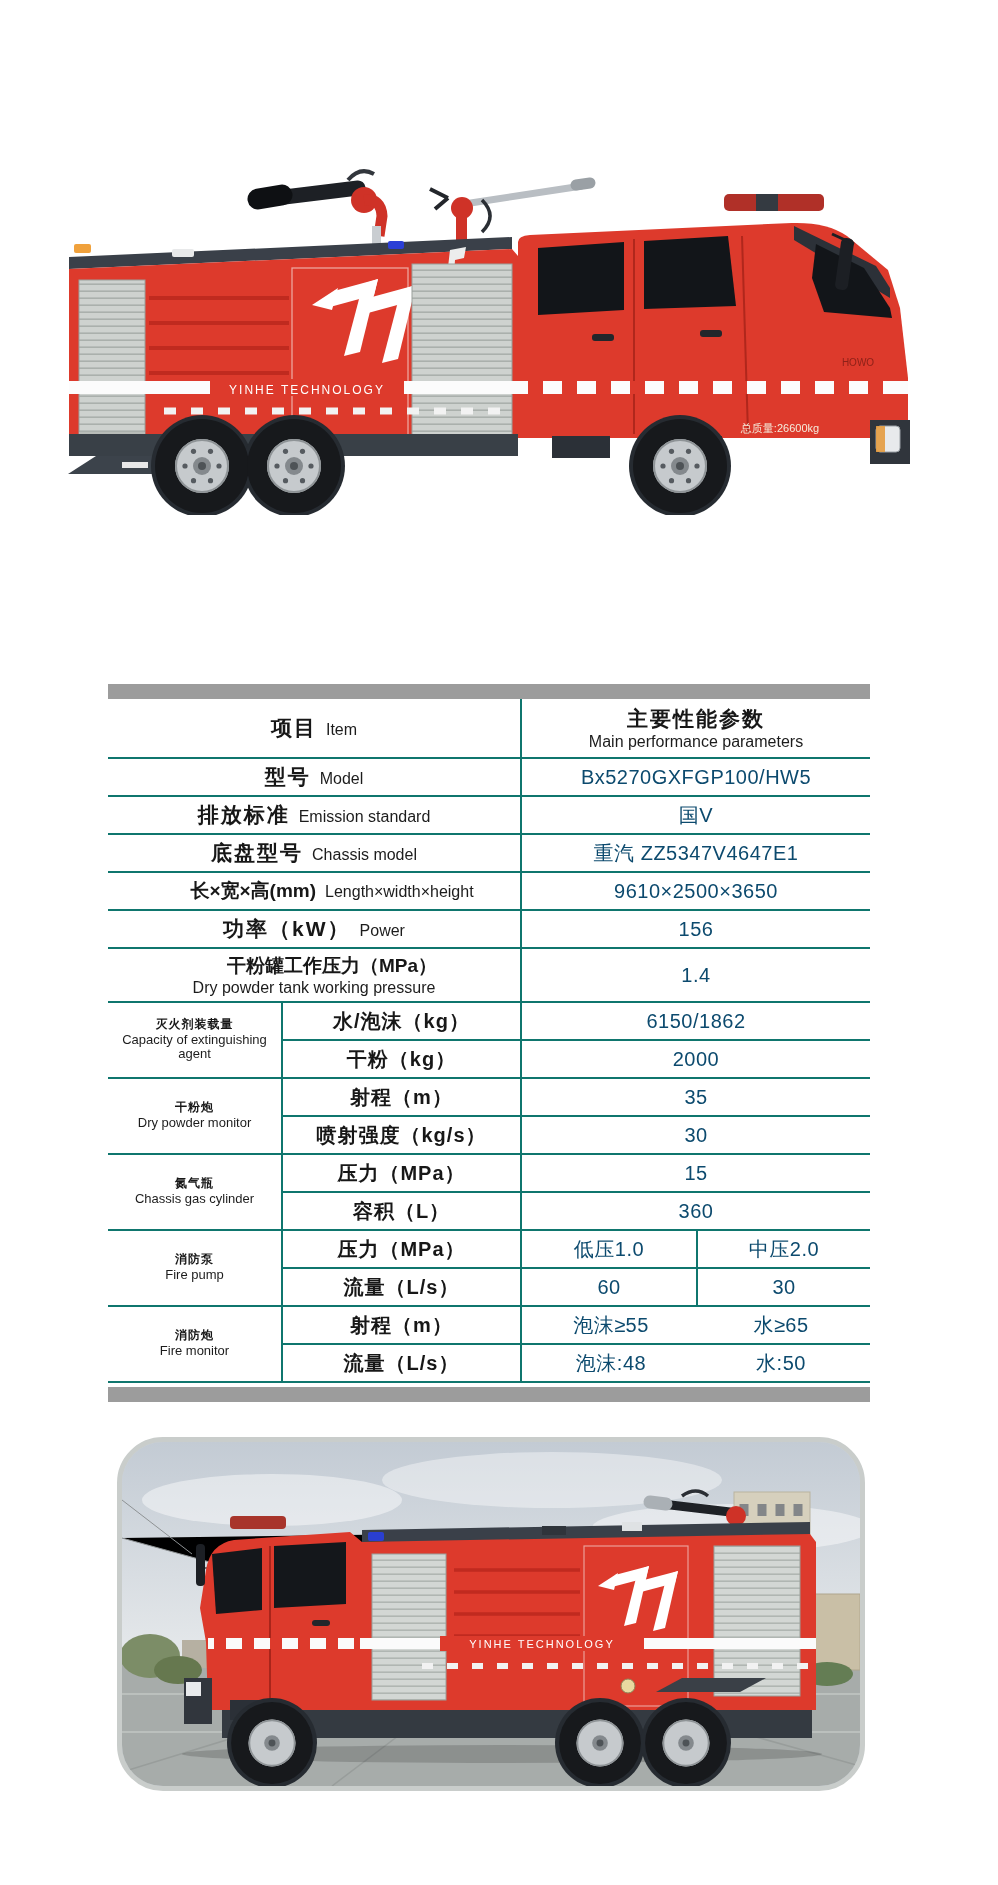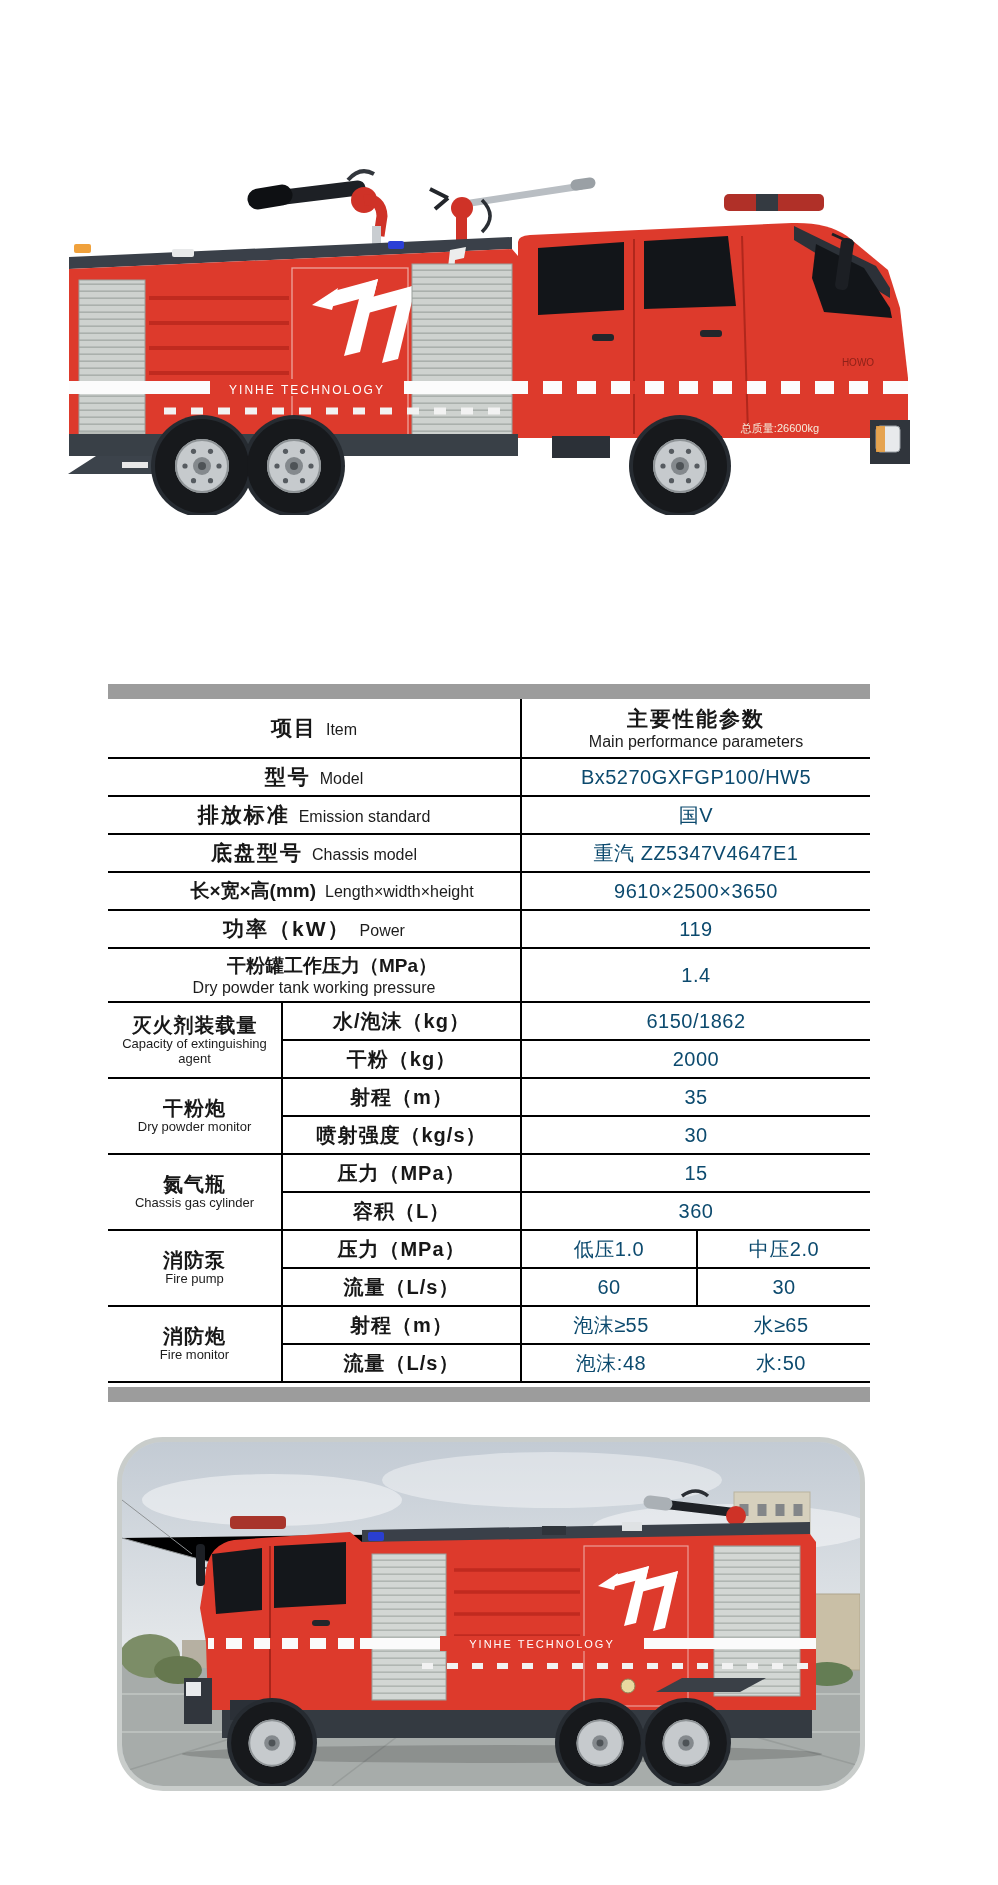--- a/index.html
+++ b/index.html
@@ -5,29 +5,29 @@
   html,body{margin:0;padding:0;background:#ffffff;}
   .sheet{position:relative;width:998px;height:1885px;background:#fff;overflow:hidden;
          font-family:"Liberation Sans","DejaVu Sans",sans-serif;color:#1a1a1a;}
   
   #truck-top{position:absolute;left:52px;top:138px;width:860px;height:377px;}
   
   .spec{position:absolute;left:108px;top:684px;width:762px;}
   .bar{height:15px;background:#9c9c9c;}
   .bar2{margin-top:4px;}
   table.spec-tbl{border-collapse:collapse;width:762px;table-layout:fixed;margin:0;}
-  .spec-tbl td{border:2px solid #000000;text-align:center;vertical-align:middle;
+  .spec-tbl td{border:2px solid #0f766e;text-align:center;vertical-align:middle;
                padding:1px 4px;height:34px;overflow:hidden;}
   .spec-tbl tr.hh td{border-top:none;height:56px;}
   .spec-tbl tr.hp td{height:50px;}
   td.el{border-left:none;}
   td.er{border-right:none;}
   .zh{font-size:21px;letter-spacing:2px;font-weight:bold;color:#171717;}
   .zs{font-size:20px;letter-spacing:1px;}
-  .zg{font-size:20px;letter-spacing:1px;line-height:1.15;}
+  .zg{font-size:12px;letter-spacing:1px;line-height:1.15;font-family:Liberation Mono, monospace;}
   .zt{font-size:19px;letter-spacing:0;margin-left:36px;}
   .en{font-size:16px;letter-spacing:0;font-weight:normal;color:#1c1c1c;line-height:1.1;}
   .eni{margin-left:9px;margin-top:12px;}
   .eng{font-size:13px;line-height:1.08;}
   .stack .zh,.stack .en{display:block;}
   .val{font-size:20px;letter-spacing:.5px;color:#0c4a6e;}
   .duo{display:flex;width:100%;}
   .duo span{flex:1;text-align:center;}
   
   .photo-frame{position:absolute;left:117px;top:1437px;width:748px;height:354px;
@@ -179,21 +179,21 @@
       <tr class="r">
         <td colspan="2" class="el"><span class="zh">底盘型号</span><span class="en eni">Chassis model</span></td>
         <td colspan="2" class="er val">重汽 ZZ5347V4647E1</td>
       </tr>
       <tr class="r">
         <td colspan="2" class="el"><span class="zh zt">长×宽×高(mm)</span><span class="en eni">Length×width×height</span></td>
         <td colspan="2" class="er val">9610×2500×3650</td>
       </tr>
       <tr class="r">
         <td colspan="2" class="el"><span class="zh">功率（kW）</span><span class="en eni">Power</span></td>
-        <td colspan="2" class="er val">119</td>
+        <td colspan="2" class="er val">156</td>
       </tr>
       <tr class="hp">
         <td colspan="2" class="el stack">
           <span class="zh zt">干粉罐工作压力（MPa）</span>
           <span class="en">Dry powder tank working pressure</span>
         </td>
         <td colspan="2" class="er val">1.4</td>
       </tr>
 
       <tr class="r">

